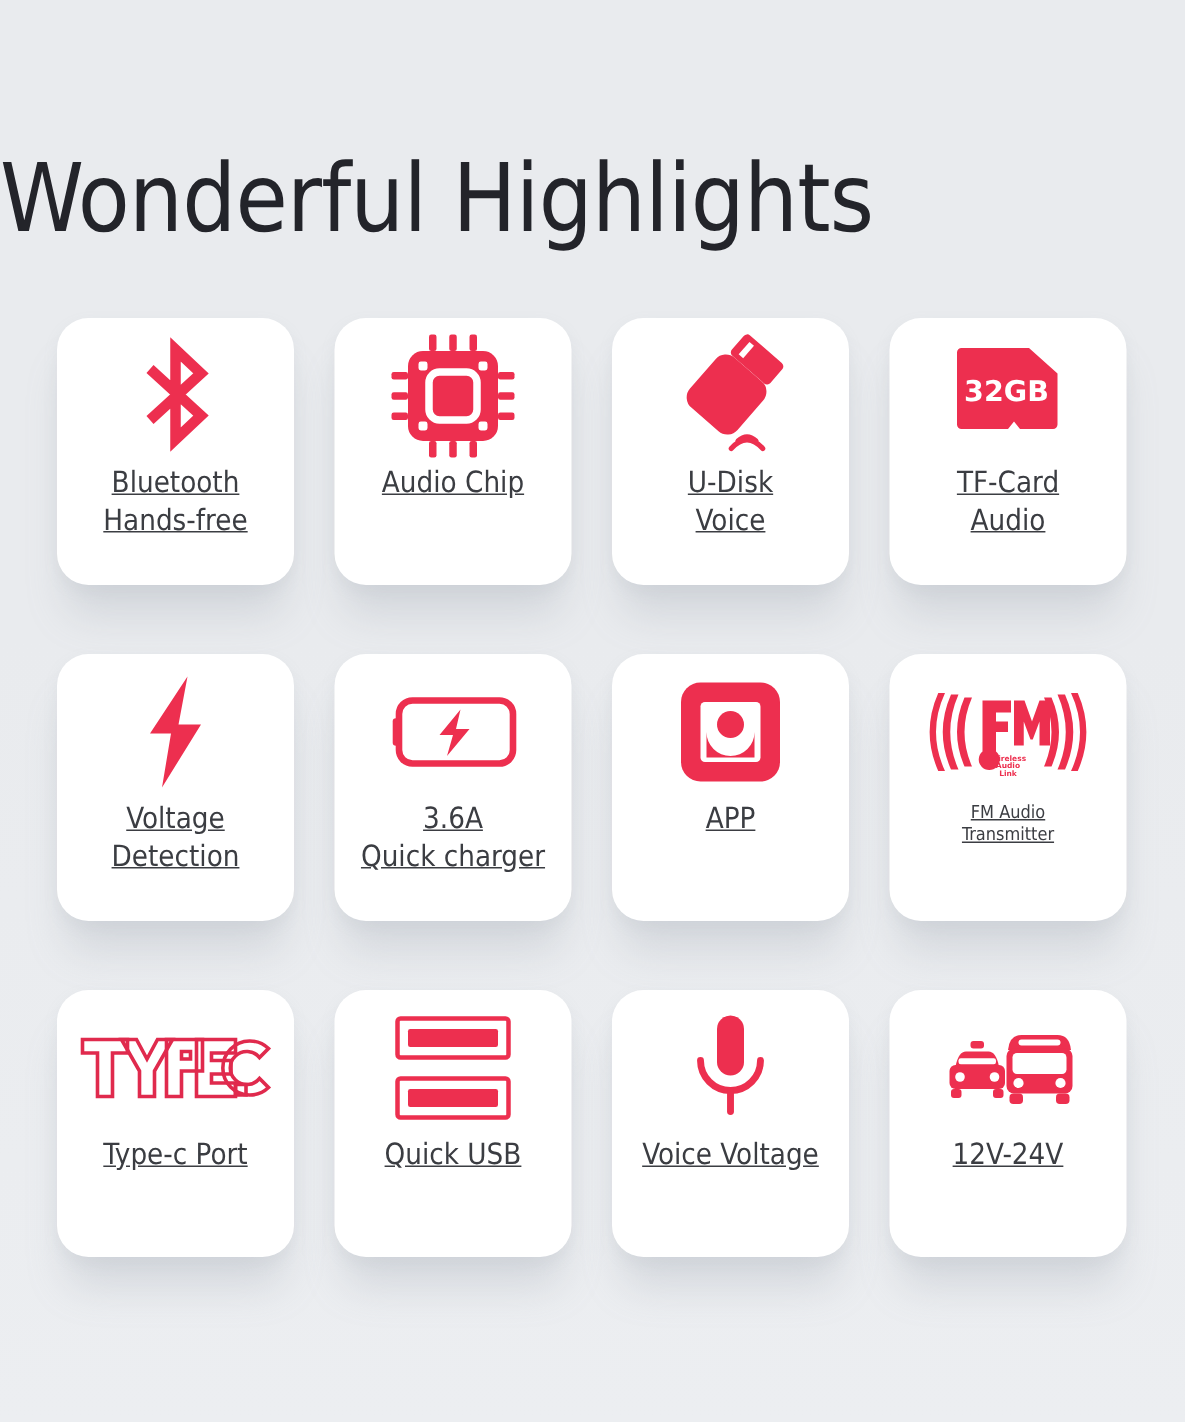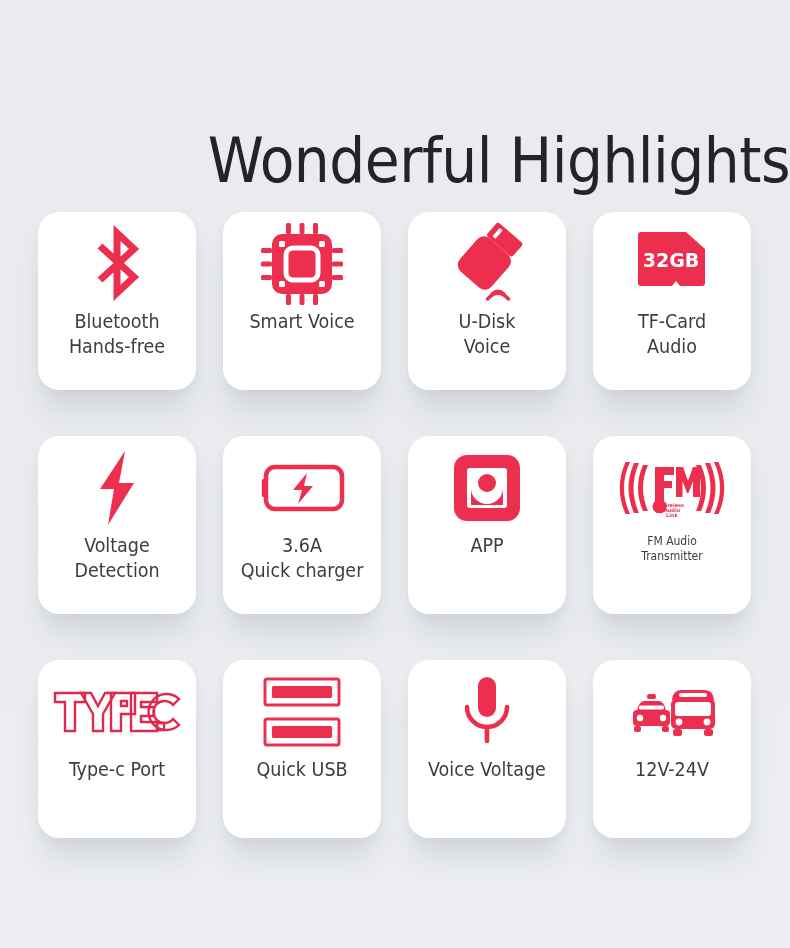--- a/index.html
+++ b/index.html
@@ -11,30 +11,29 @@
 
   body {
     font-family: "Liberation Sans", sans-serif;
     background: linear-gradient(180deg, #e9ebee 0%, #e9ebee 45%, #eceef1 100%);
     overflow: hidden;
     position: relative;
   }
 
   
   #page-title {
-    text-align: right;
+    text-align: left;
     font-size: 63px;
     font-weight: 300;
     letter-spacing: -0.5px;
     color: #23242a;
     padding-top: 98px;
     line-height: 1.1;
     font-family: "DejaVu Sans Condensed", "Liberation Sans", sans-serif;
     font-stretch: condensed;
-    margin-top: 28px;
   }
 
   
   #features-grid {
     position: absolute;
     top: 212px;
     left: 38px;
     width: 714px;
     display: grid;
     grid-template-columns: repeat(4, 158px);
@@ -68,20 +67,21 @@
   .card-label {
     font-size: 19.5px;
     line-height: 1.27;
     color: #3b3d42;
     text-align: center;
     font-weight: 400;
     padding: 0 4px;
     font-family: "DejaVu Sans Condensed", "Liberation Sans", sans-serif;
     font-stretch: condensed;
     white-space: pre-line;
+    text-decoration: underline;
   }
 
   .card-label.small { font-size: 12px; }
 
   svg { display: block; overflow: visible; }
 </style>
 </head>
 <body>
 
 <h1 id="page-title">Wonderful Highlights</h1>
@@ -118,21 +118,21 @@
         <rect x="12" y="12" width="60" height="60" rx="10" fill="#ed2f4f"></rect>
         <rect x="26" y="26" width="32" height="32" rx="7" fill="none" stroke="#ffffff" stroke-width="5"></rect>
         <g fill="#ffffff">
           <rect x="19" y="19" width="6" height="6" rx="1.6"></rect>
           <rect x="59" y="19" width="6" height="6" rx="1.6"></rect>
           <rect x="19" y="59" width="6" height="6" rx="1.6"></rect>
           <rect x="59" y="59" width="6" height="6" rx="1.6"></rect>
         </g>
       </svg>
     </div>
-    <div class="card-label">Smart Voice</div>
+    <div class="card-label">Audio Chip</div>
   </div>
 
   <div class="feature-card">
     <div class="card-icon">
       <svg width="84" height="80" viewBox="0 0 84 80">
         <g transform="rotate(41 42 36)">
           <rect x="25" y="0" width="34" height="18" rx="3" fill="#ed2f4f"></rect>
           <rect x="30.5" y="3.5" width="4" height="11" fill="#ffffff"></rect>
           <rect x="21" y="18" width="42" height="44" rx="9" fill="#ed2f4f"></rect>
         </g>

